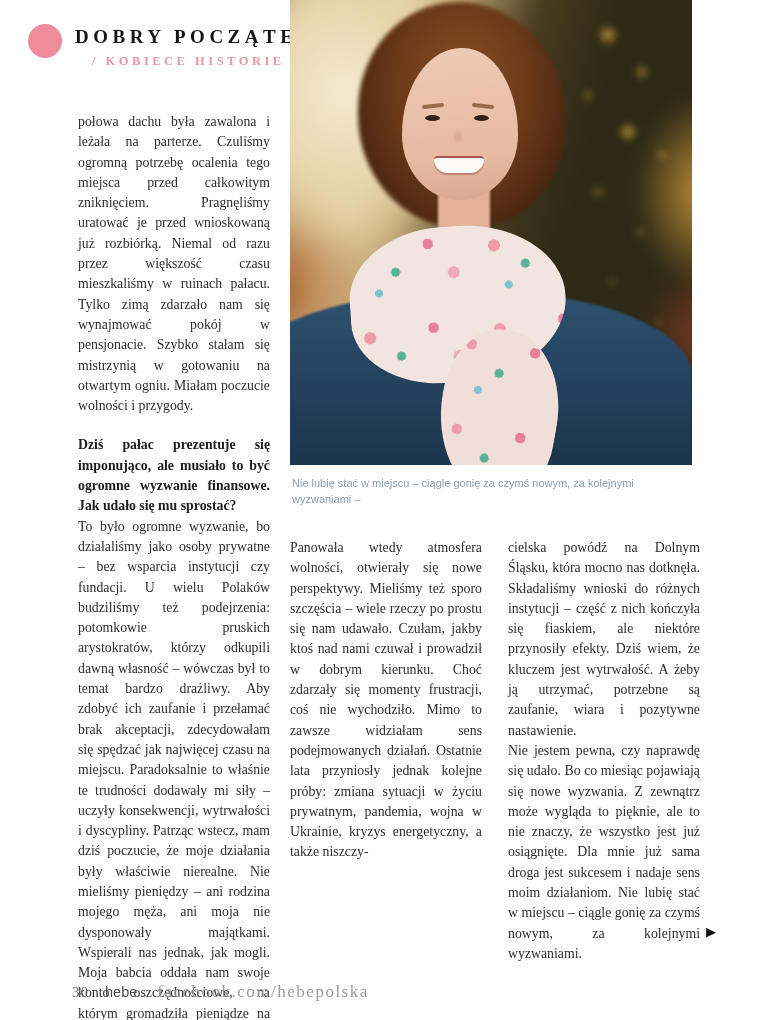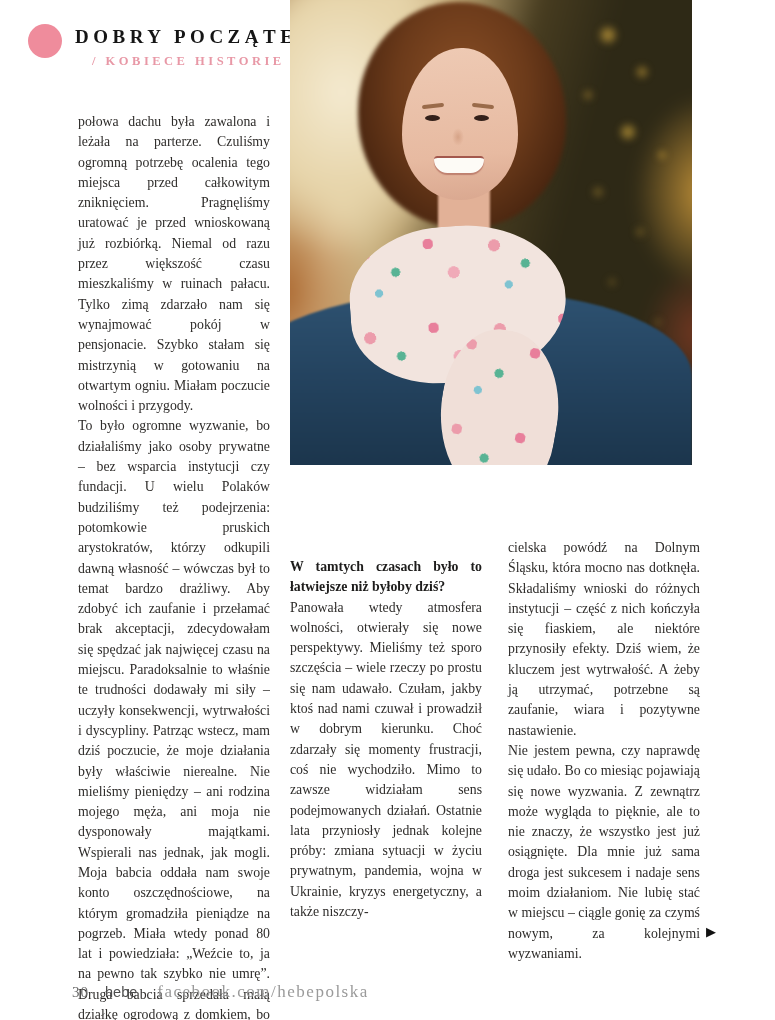--- a/index.html
+++ b/index.html
@@ -170,29 +170,30 @@
     <div class="ph-eye r"></div>
     <div class="ph-nose"></div>
     <div class="ph-mouth"></div>
   </div>
   <div class="ph-sweater"></div>
   <div class="ph-scarf-loop"></div>
   <div class="ph-scarf-tail"></div>
 </div>
 
 <div class="caption">
+  <div>Nie lubię stać w miejscu – ciągle gonię za czymś nowym, za kolejnymi wyzwaniami –</div>
 </div>
 
 <div class="col col-left">
   <div>połowa dachu była zawalona i leżała na parterze. Czuliśmy ogromną potrzebę ocalenia tego miejsca przed całkowitym zniknięciem. Pragnęliśmy uratować je przed wnioskowaną już rozbiórką. Niemal od razu przez większość czasu mieszkaliśmy w ruinach pałacu. Tylko zimą zdarzało nam się wynajmować pokój w pensjonacie. Szybko stałam się mistrzynią w gotowaniu na otwartym ogniu. Miałam poczucie wolności i przygody.</div>
+  <div class="q">Dziś pałac prezentuje się imponująco, ale musiało to być ogromne wyzwanie finansowe. Jak udało się mu sprostać?</div>
   <div>To było ogromne wyzwanie, bo działaliśmy jako osoby prywatne – bez wsparcia instytucji czy fundacji. U wielu Polaków budziliśmy też podejrzenia: potomkowie pruskich arystokratów, którzy odkupili dawną własność – wówczas był to temat bardzo drażliwy. Aby zdobyć ich zaufanie i przełamać brak akceptacji, zdecydowałam się spędzać jak najwięcej czasu na miejscu. Paradoksalnie to właśnie te trudności dodawały mi siły – uczyły konsekwencji, wytrwałości i dyscypliny. Patrząc wstecz, mam dziś poczucie, że moje działania były właściwie nierealne. Nie mieliśmy pieniędzy – ani rodzina mojego męża, ani moja nie dysponowały majątkami. Wspierali nas jednak, jak mogli. Moja babcia oddała nam swoje konto oszczędnościowe, na którym gromadziła pieniądze na pogrzeb. Miała wtedy ponad 80 lat i powiedziała: „Weźcie to, ja na pewno tak szybko nie umrę”. Druga babcia sprzedała małą działkę ogrodową z domkiem, bo już nie miała siły uprawiać warzyw i owoców, i przekazała nam</div>
 </div>
 
 <div class="col col-mid">
-  <div class="q">W tamtych czasach było to łatwiejsze niż byłoby dziś?</div>
   <div>Panowała wtedy atmosfera wolności, otwierały się nowe perspektywy. Mieliśmy też sporo szczęścia – wiele rzeczy po prostu się nam udawało. Czułam, jakby ktoś nad nami czuwał i prowadził w dobrym kierunku. Choć zdarzały się momenty frustracji, coś nie wychodziło. Mimo to zawsze widziałam sens podejmowanych działań. Ostatnie lata przyniosły jednak kolejne próby: zmiana sytuacji w życiu prywatnym, pandemia, wojna w Ukrainie, kryzys energetyczny, a także niszczy-</div>
 </div>
 
 <div class="col col-right">
   <div>cielska powódź na Dolnym Śląsku, która mocno nas dotknęła. Składaliśmy wnioski do różnych instytucji – część z nich kończyła się fiaskiem, ale niektóre przynosiły efekty. Dziś wiem, że kluczem jest wytrwałość. A żeby ją utrzymać, potrzebne są zaufanie, wiara i pozytywne nastawienie.</div>
   <div>Nie jestem pewna, czy naprawdę się udało. Bo co miesiąc pojawiają się nowe wyzwania. Z zewnątrz może wygląda to pięknie, ale to nie znaczy, że wszystko jest już osiągnięte. Dla mnie już sama droga jest sukcesem i nadaje sens moim działaniom. Nie lubię stać w miejscu – ciągle gonię za czymś nowym, za kolejnymi wyzwaniami.</div>
 </div>
 
 <div class="next-arrow">▶</div>
 

